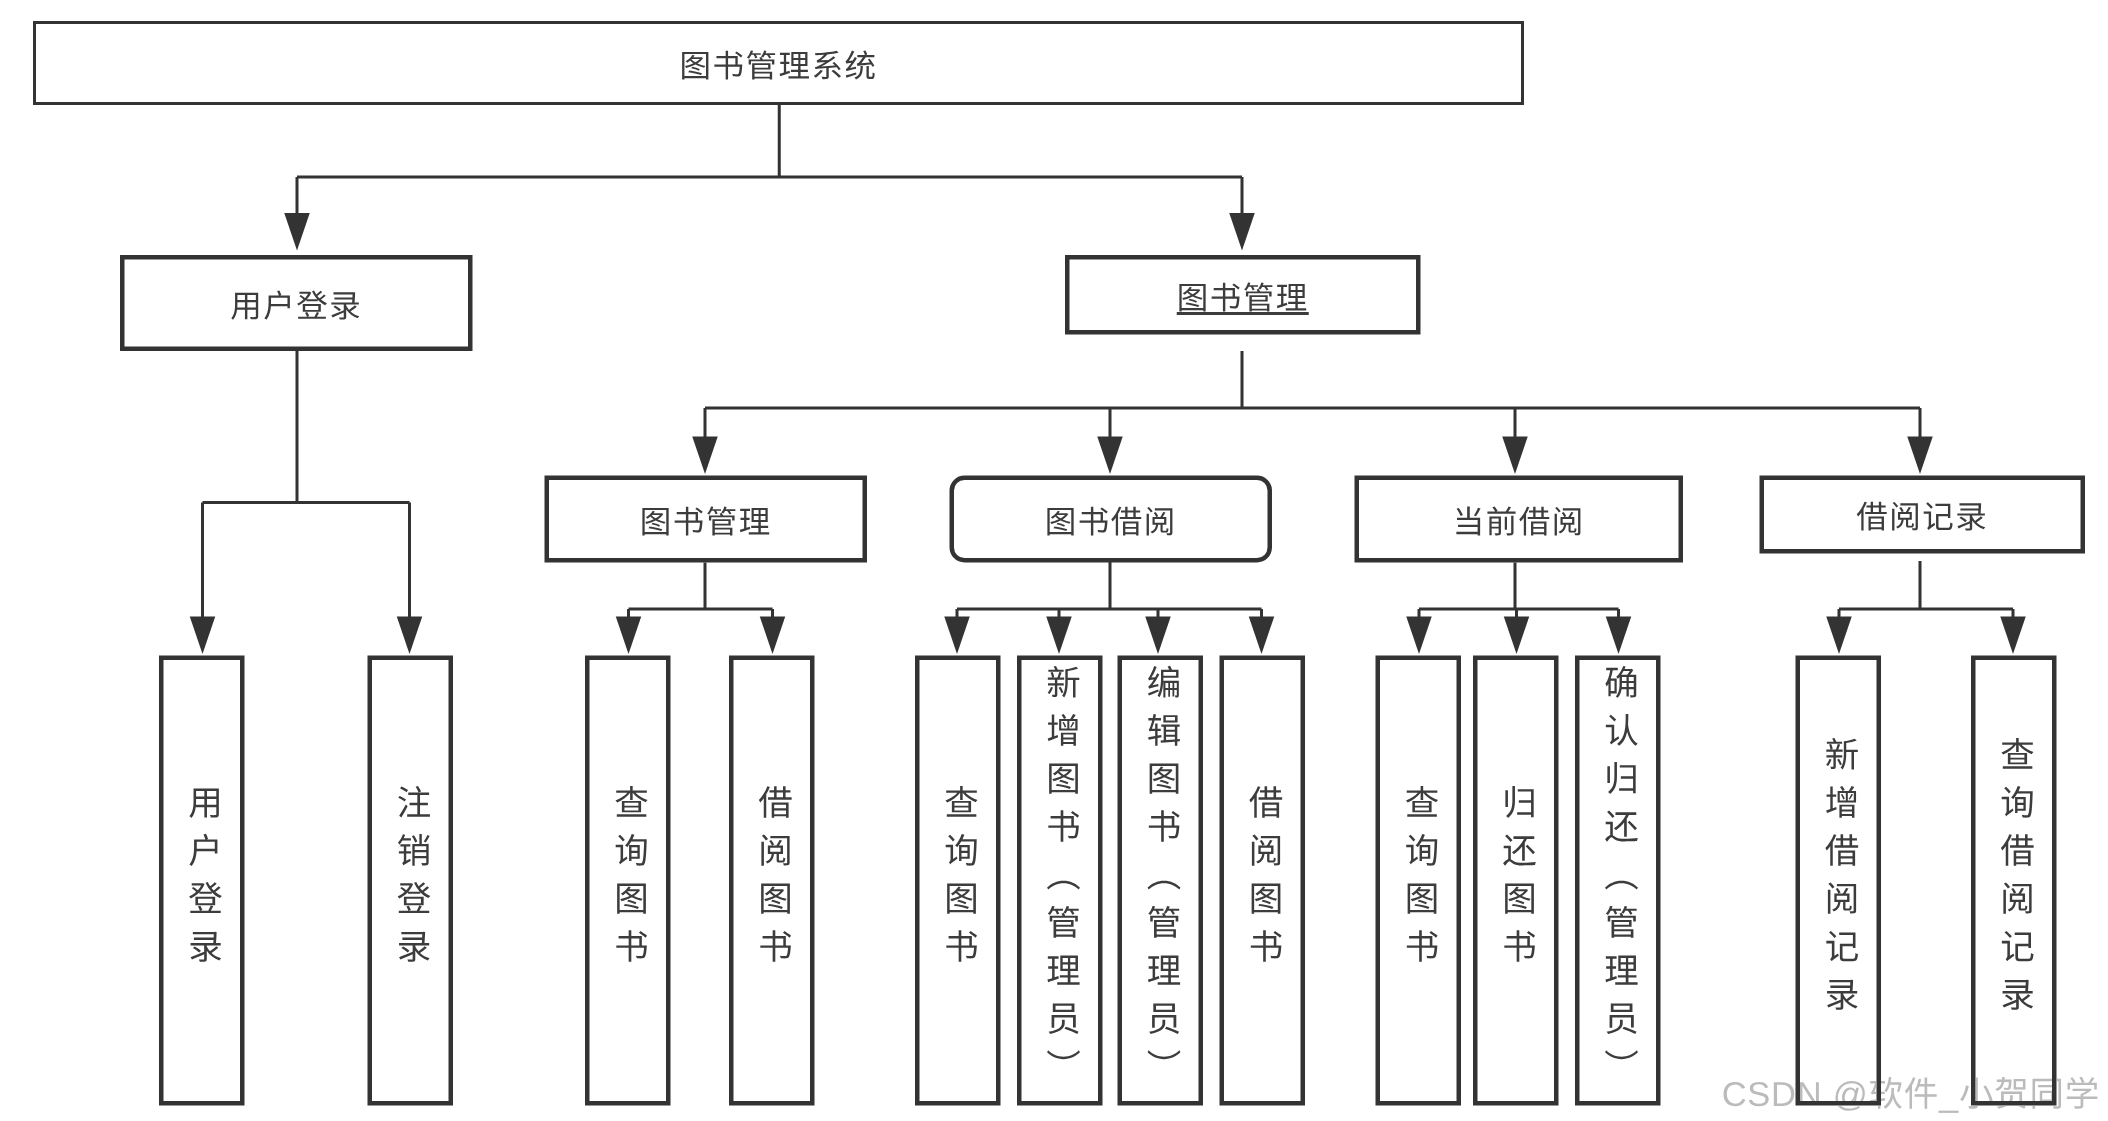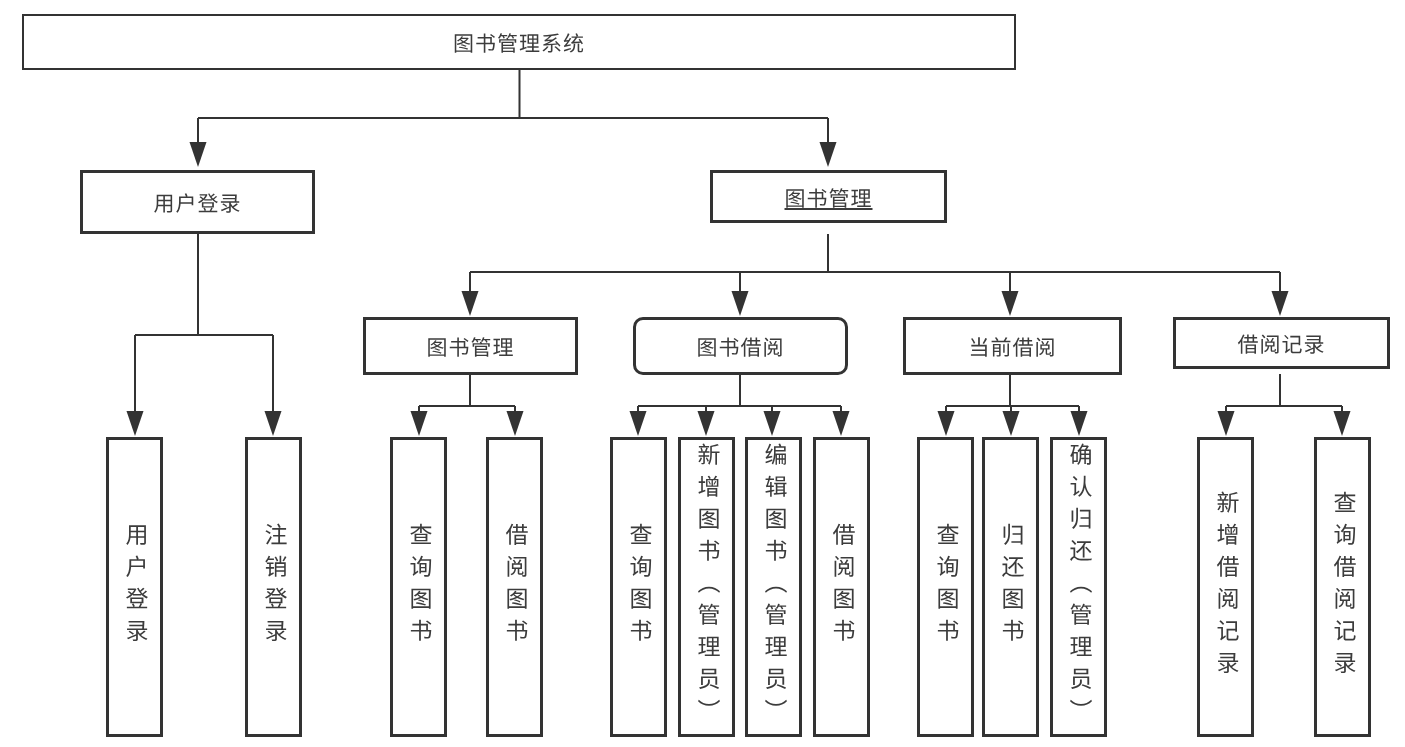--- a/index.html
+++ b/index.html
@@ -142,14 +142,15 @@
     <span class="vlabel">确认归还（管理员）</span>
   </div>
 
   <div class="box" style="left:1197px;top:437px;width:57px;height:300px;">
     <span class="vlabel">新增借阅记录</span>
   </div>
   <div class="box" style="left:1314px;top:437px;width:57px;height:300px;">
     <span class="vlabel">查询借阅记录</span>
   </div>
 
+  <div class="watermark">CSDN @软件_小贺同学</div>
 
 </div>
 
 </body></html>

